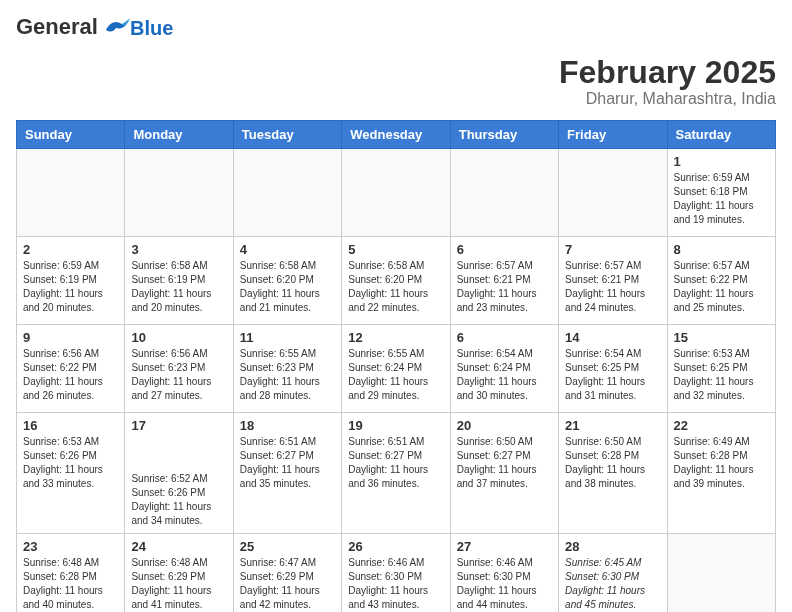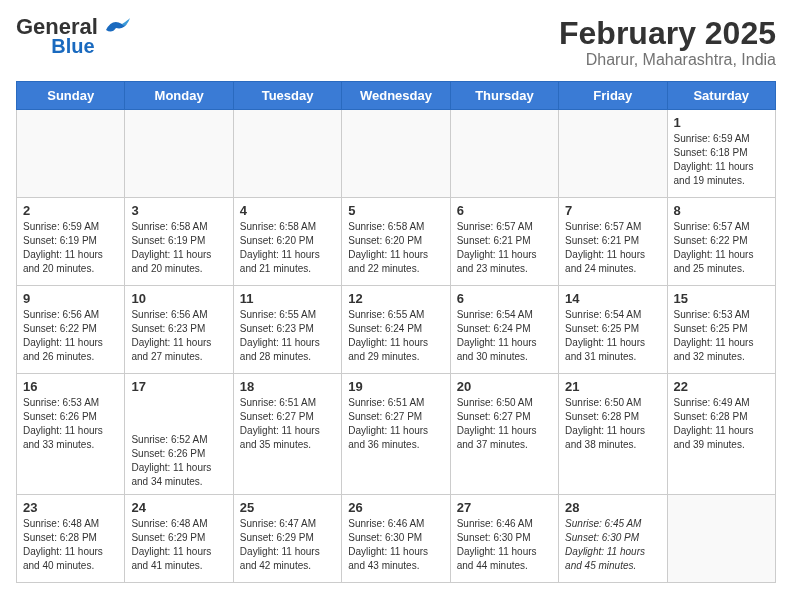--- a/index.html
+++ b/index.html
@@ -11,25 +11,25 @@
       padding: 16px;
     }
     .header-section {
       display: flex;
       justify-content: space-between;
       align-items: flex-start;
       margin-bottom: 12px;
     }
     .logo {
       display: flex;
-      flex-direction: column;
-      align-items: center;
+      align-items: flex-end;
     }
     .title-section {
       text-align: right;
+      margin-top: 39px;
     }
     .month-title {
       font-size: 32px;
       font-weight: bold;
       color: #333;
       line-height: 1.1;
     }
     .subtitle {
       font-size: 16px;
       color: #737373;
@@ -38,21 +38,21 @@
       width: 100%;
       border-collapse: collapse;
       border: 1px solid #ccc;
     }
     .calendar th {
       background-color: #3a7bd5;
       color: #fff;
       font-size: 13px;
       font-weight: bold;
       padding: 6px 8px;
-      text-align: center;
+      text-align: left;
       border: 1px solid #2a6abf;
     }
     .calendar td {
       border: 1px solid #ccc;
       vertical-align: top;
       padding: 5px 6px;
       font-size: 10.5px;
       color: #333;
       width: calc(100% / 7);
       height: 88px;

